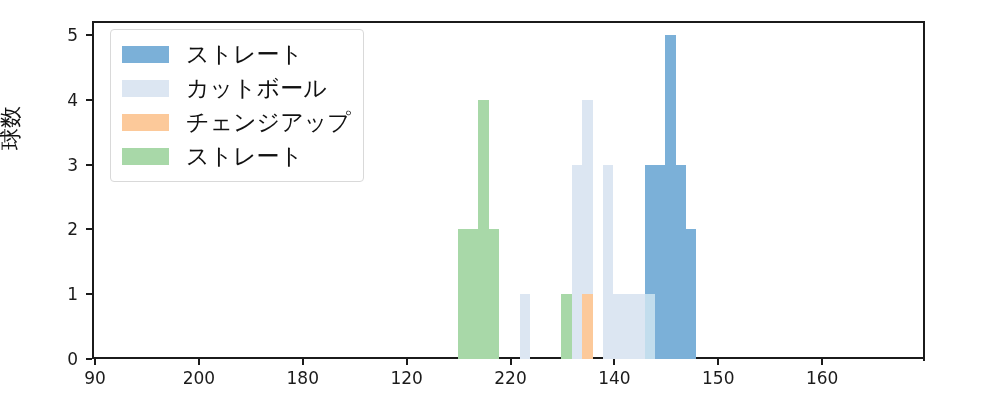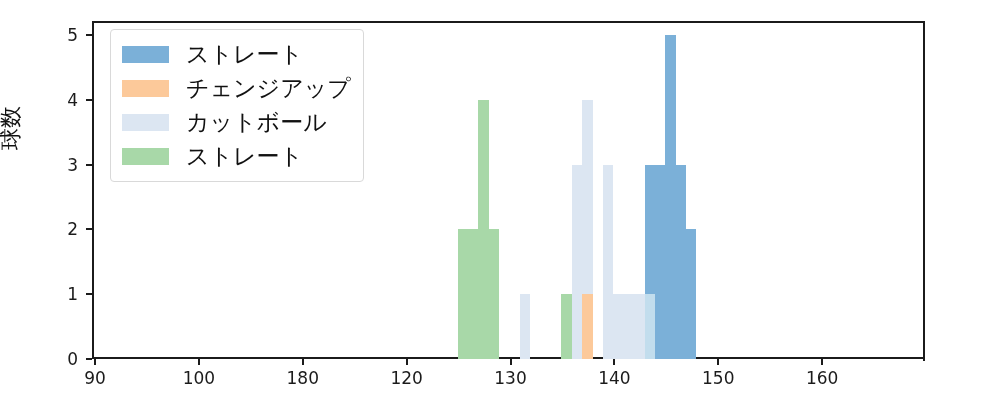--- a/index.html
+++ b/index.html
@@ -93,27 +93,27 @@
       <div class="bar" style="left: 373.95px; width: 10.3875px; height: 129.615px; background: rgb(168, 216, 168);"></div>
       <div class="bar" style="left: 384.337px; width: 10.3875px; height: 259.231px; background: rgb(168, 216, 168);"></div>
       <div class="bar" style="left: 394.725px; width: 10.3875px; height: 129.615px; background: rgb(168, 216, 168);"></div>
       <div class="bar" style="left: 467.438px; width: 10.3875px; height: 64.8077px; background: rgb(168, 216, 168);"></div>
     </div>
 
   <div id="xticks-layer">
       <div class="xtick" style="left: 94px;"></div>
       <div class="xlab" style="left: 95px;">90</div>
       <div class="xtick" style="left: 197.875px;"></div>
-      <div class="xlab" style="left: 198.875px;">100</div>
+      <div class="xlab" style="left: 198.875px;">200</div>
       <div class="xtick" style="left: 301.75px;"></div>
       <div class="xlab" style="left: 302.75px;">180</div>
       <div class="xtick" style="left: 405.625px;"></div>
       <div class="xlab" style="left: 406.625px;">120</div>
       <div class="xtick" style="left: 509.5px;"></div>
-      <div class="xlab" style="left: 510.5px;">130</div>
+      <div class="xlab" style="left: 510.5px;">220</div>
       <div class="xtick" style="left: 613.375px;"></div>
       <div class="xlab" style="left: 614.375px;">140</div>
       <div class="xtick" style="left: 717.25px;"></div>
       <div class="xlab" style="left: 718.25px;">150</div>
       <div class="xtick" style="left: 821.125px;"></div>
       <div class="xlab" style="left: 822.125px;">160</div>
     </div>
   <div id="yticks-layer">
       <div class="ytick" style="top: 358px;"></div>
       <div class="ylab" style="top: 359px;">0</div>
@@ -130,26 +130,26 @@
     </div>
 
   <div class="ytitle">球数</div>
 
   <div class="legend" id="legend-box">
       <div class="legend-row">
         <span class="swatch" style="background: rgb(123, 176, 216);"></span>
         <span class="legend-label">ストレート</span>
       </div>
       <div class="legend-row">
+        <span class="swatch" style="background: rgb(220, 230, 242);"></span>
+        <span class="legend-label">カットボール</span>
+      </div>
+      <div class="legend-row">
         <span class="swatch" style="background: rgb(252, 201, 154);"></span>
         <span class="legend-label">チェンジアップ</span>
-      </div>
-      <div class="legend-row">
-        <span class="swatch" style="background: rgb(220, 230, 242);"></span>
-        <span class="legend-label">カットボール</span>
       </div>
       <div class="legend-row">
         <span class="swatch" style="background: rgb(168, 216, 168);"></span>
         <span class="legend-label">ストレート</span>
       </div>
     </div>
 
 </div>
 
 </body></html>

